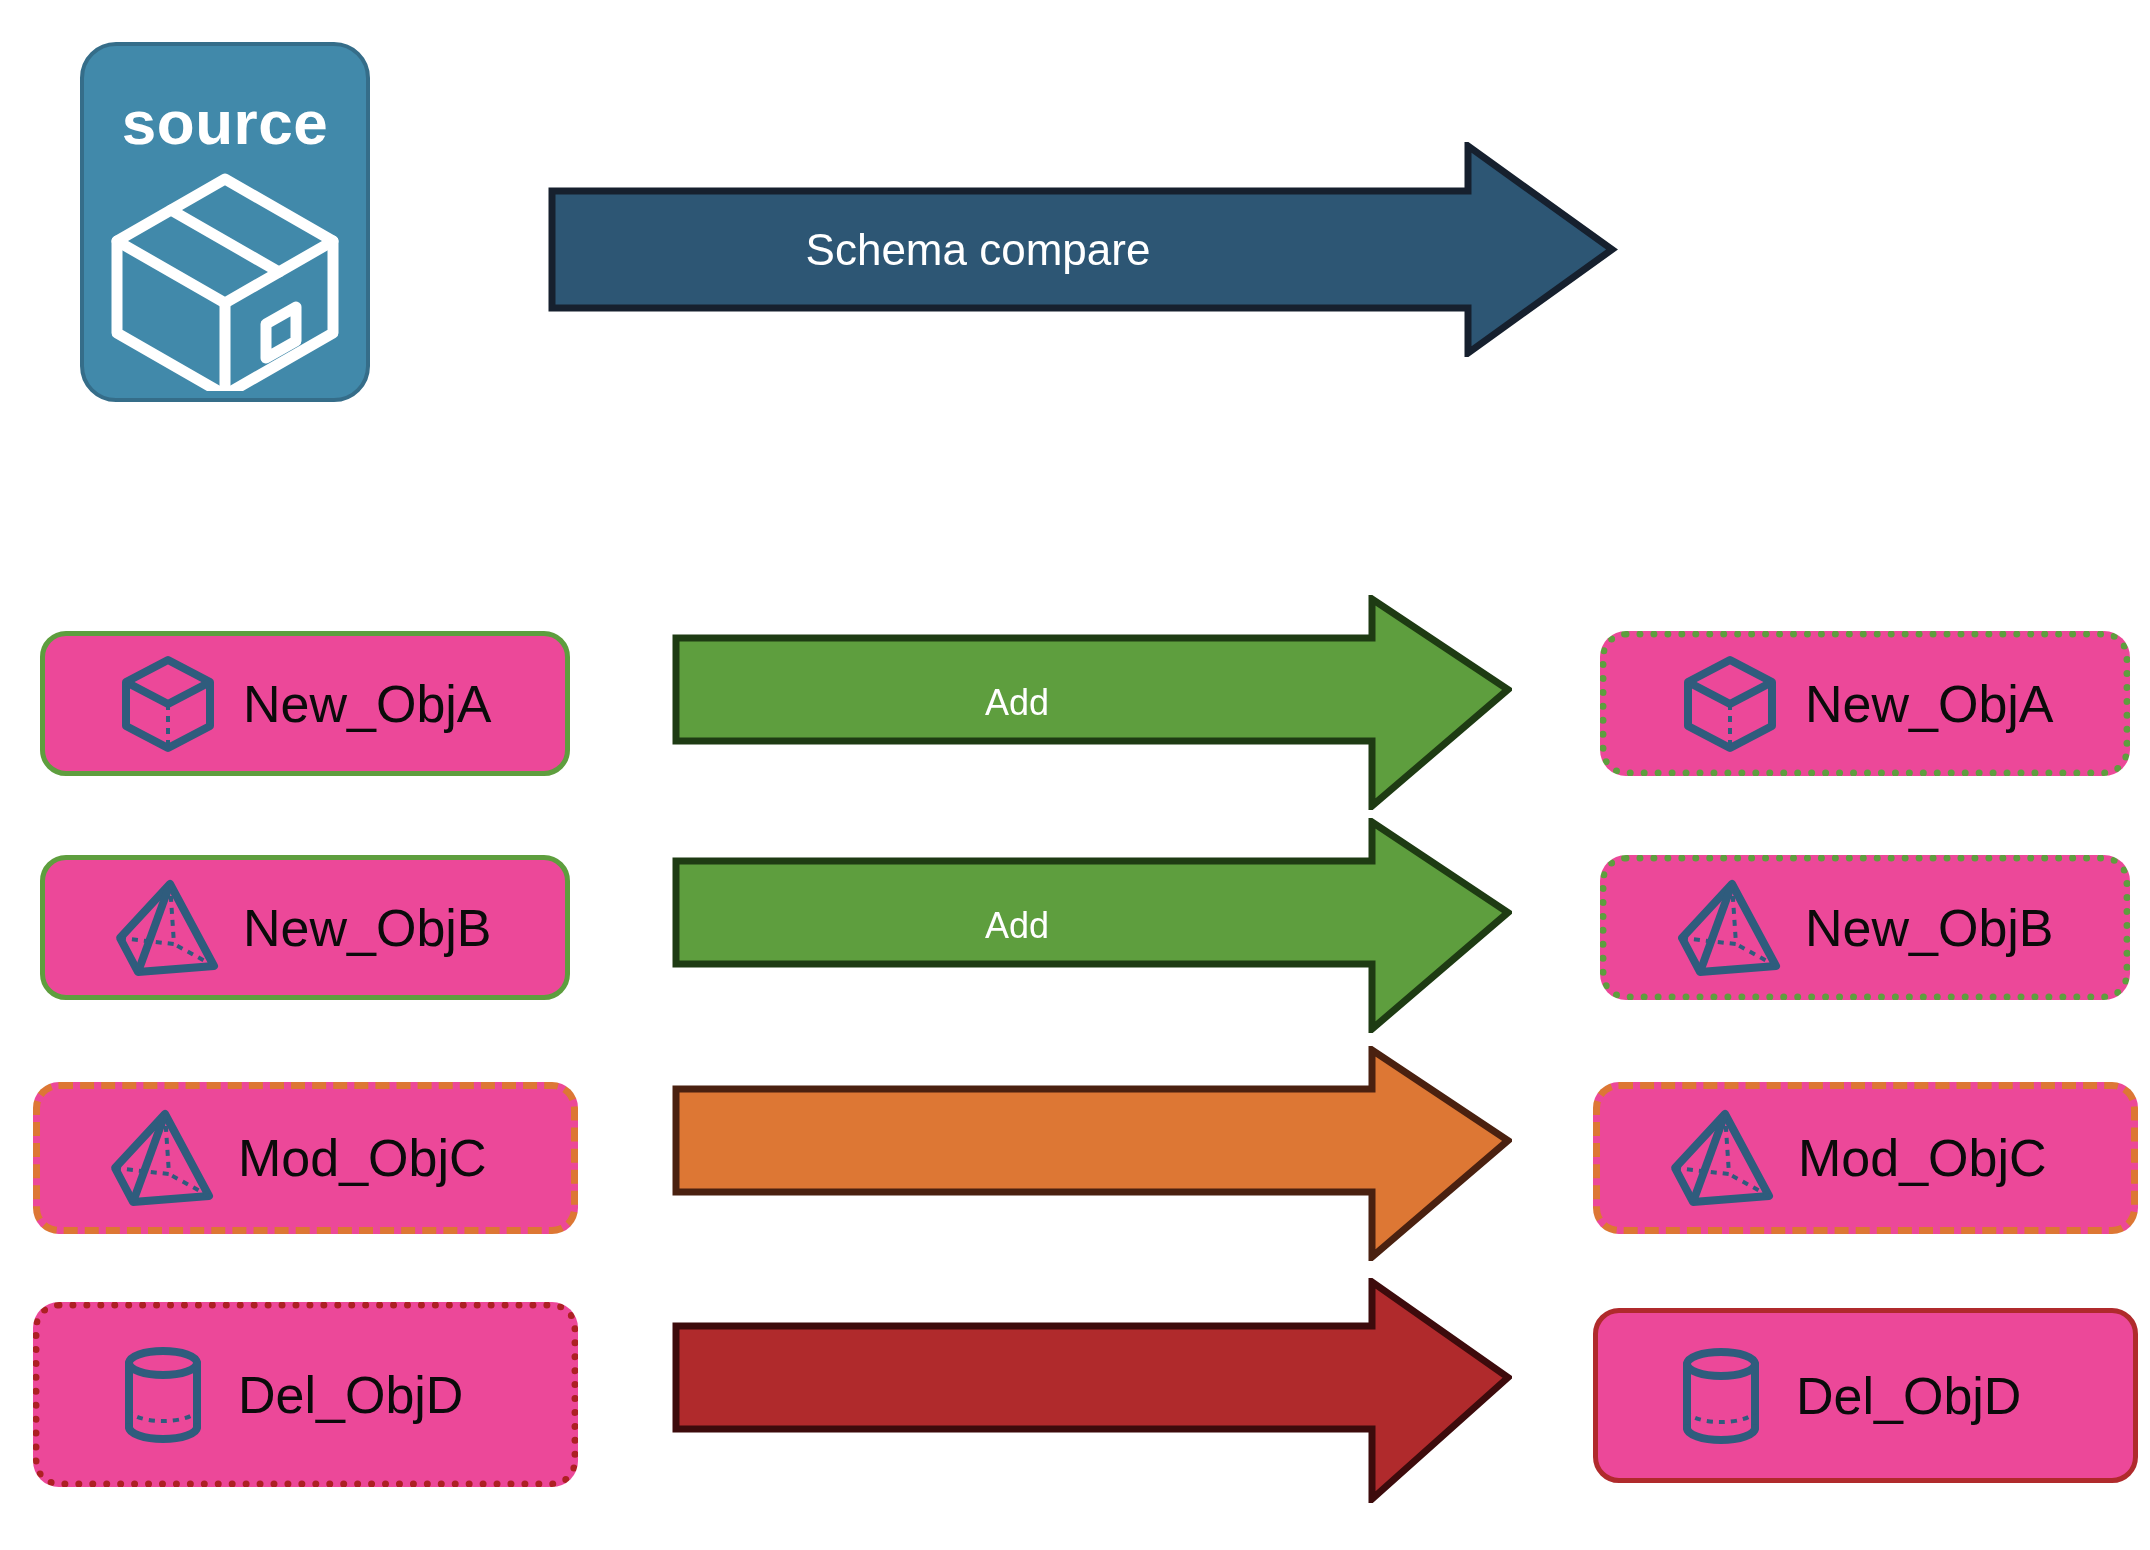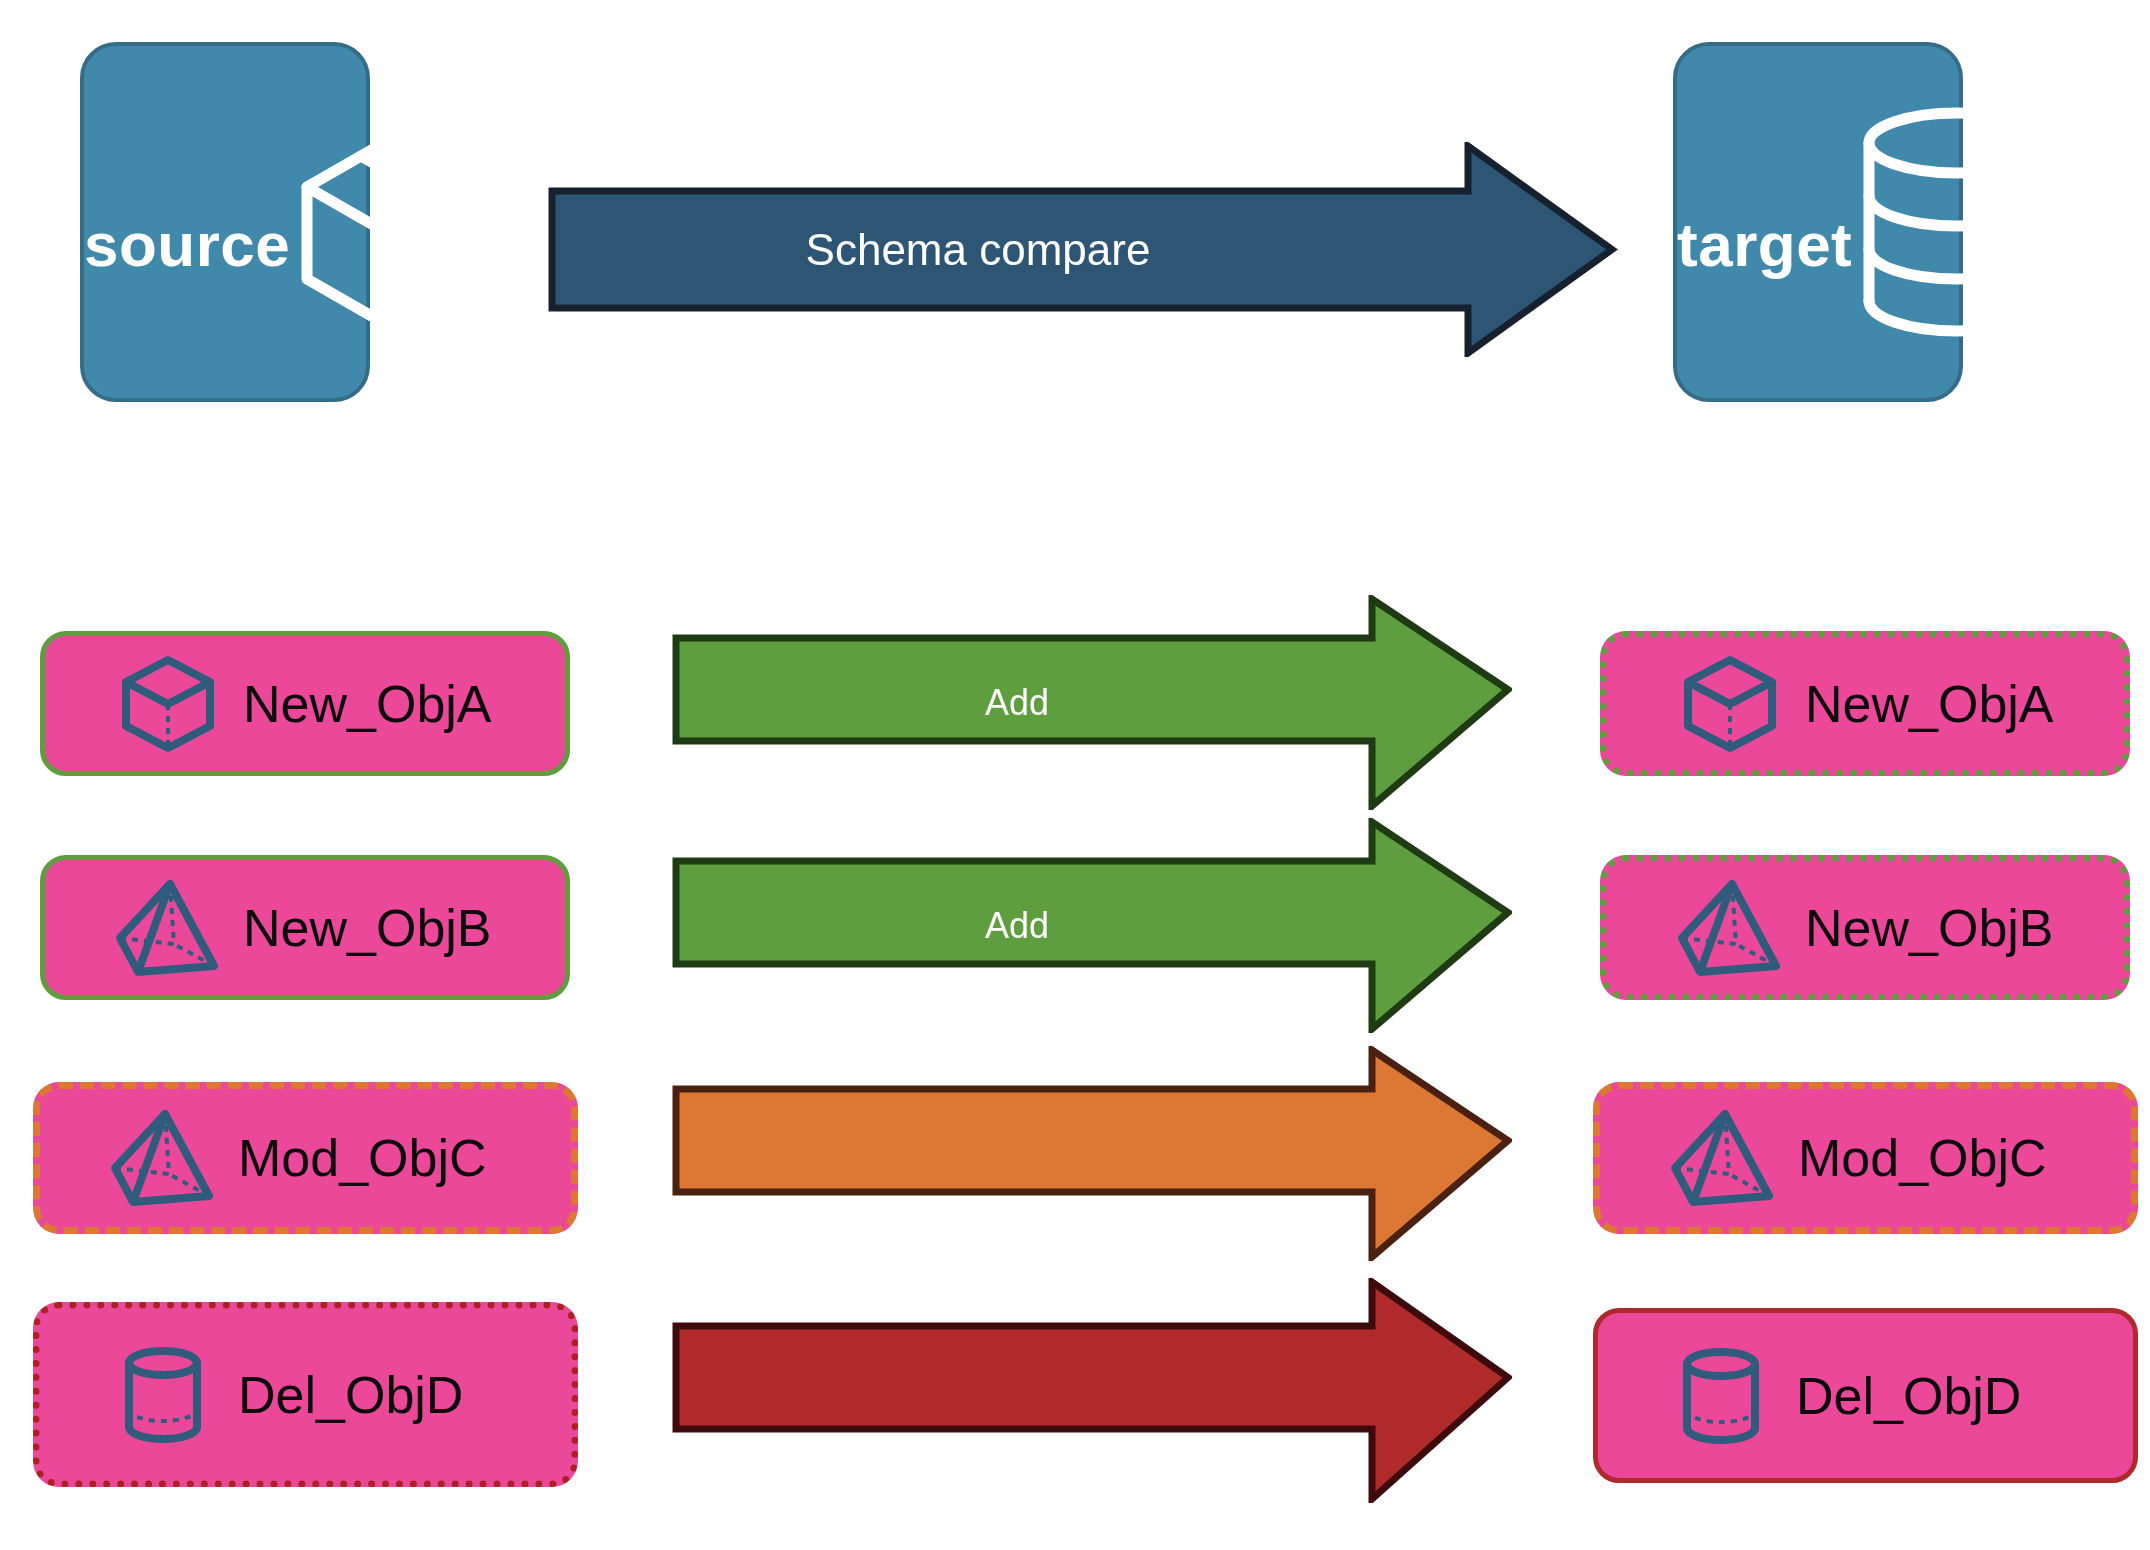--- a/index.html
+++ b/index.html
@@ -3,21 +3,21 @@
 <meta charset="utf-8">
 <style>
   html,body{margin:0;padding:0;background:#ffffff;}
   body{width:2150px;height:1550px;position:relative;overflow:hidden;
        font-family:"Liberation Sans",sans-serif;}
   .stage{position:absolute;left:0;top:0;width:2150px;height:1550px;}
 
   
   .endpoint{position:absolute;border-radius:36px;background:#4189aa;
             border:4px solid #356d89;box-sizing:border-box;
-            display:flex;align-items:center;}
+            display:flex;flex-direction:column;align-items:center;}
   .endpoint .ep-title{color:#ffffff;font-weight:bold;font-size:62px;
             letter-spacing:0.5px;margin-top:46px;line-height:1;}
   .endpoint .ep-icon{flex:1;display:flex;align-items:center;justify-content:center;
             width:100%;}
 
   #source-card{left:80px;top:42px;width:290px;height:360px;}
   #target-card{left:1673px;top:42px;width:290px;height:360px;}
 
   
   #schema-arrow{position:absolute;left:548px;top:142px;width:1070px;height:215px;}
@@ -57,38 +57,20 @@
           <path d="M125 18 L233 80 L233 172 L125 234 L17 172 L17 80 Z"></path>
           <path d="M17 80 L125 142 L233 80"></path>
           <path d="M125 142 L125 234"></path>
           <path d="M71 49 L179 111"></path>
           <path d="M166 163 L196 146 L196 180 L166 197 Z"></path>
         </g>
       </svg>
     </div>
   </div>
 
-  <div class="endpoint" id="target-card">
-    <div class="ep-title">target</div>
-    <div class="ep-icon">
-      <svg width="210" height="230" viewBox="0 0 210 230" fill="none">
-        <g stroke="#ffffff" stroke-width="11" fill="none" stroke-linecap="round">
-          <ellipse cx="105" cy="36" rx="88" ry="30"></ellipse>
-          <path d="M17 36 L17 194"></path>
-          <path d="M193 36 L193 194"></path>
-          <path d="M17 194 A88 30 0 0 0 193 194"></path>
-          <path d="M17 89 A88 30 0 0 0 193 89"></path>
-          <path d="M17 142 A88 30 0 0 0 193 142"></path>
-        </g>
-        <circle cx="162" cy="72" r="9" fill="#ffffff"></circle>
-        <circle cx="162" cy="125" r="9" fill="#ffffff"></circle>
-        <circle cx="162" cy="178" r="9" fill="#ffffff"></circle>
-      </svg>
-    </div>
-  </div>
 
   <div id="schema-arrow">
     <svg width="1070" height="215" viewBox="0 0 1070 215" preserveAspectRatio="none">
       <polygon points="4,109 4,166 920,166 920,211 1064,107.5 920,4 920,49 4,49" fill="#2d5674" stroke="#16202e" stroke-width="7" stroke-linejoin="miter"></polygon>
     </svg>
     <div class="lbl">Schema compare</div>
   </div>
 
   <div class="objbox b-solid-green" style="left:40px;top:631px;width:530px;height:145px;">
     <div class="oi">

